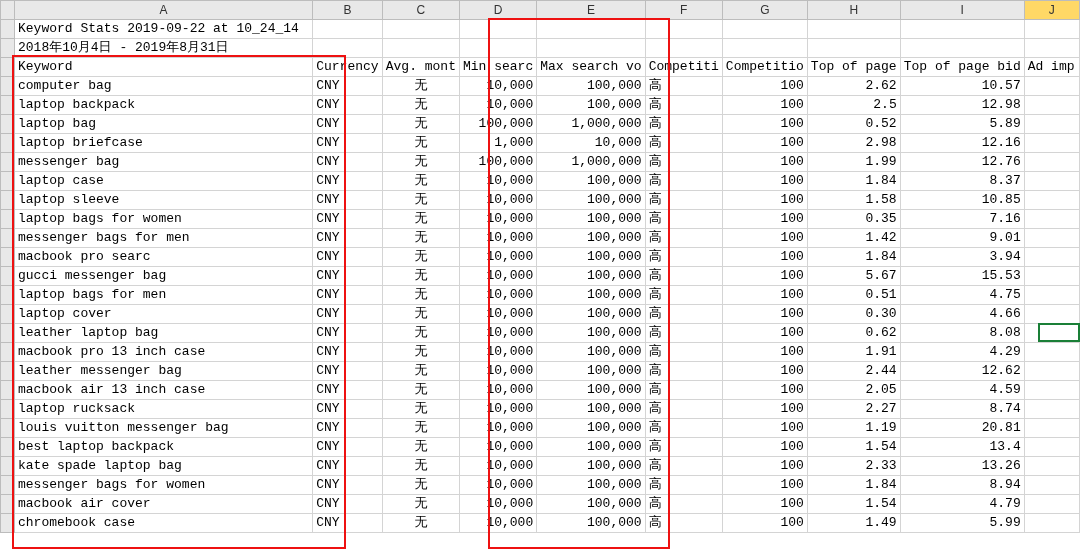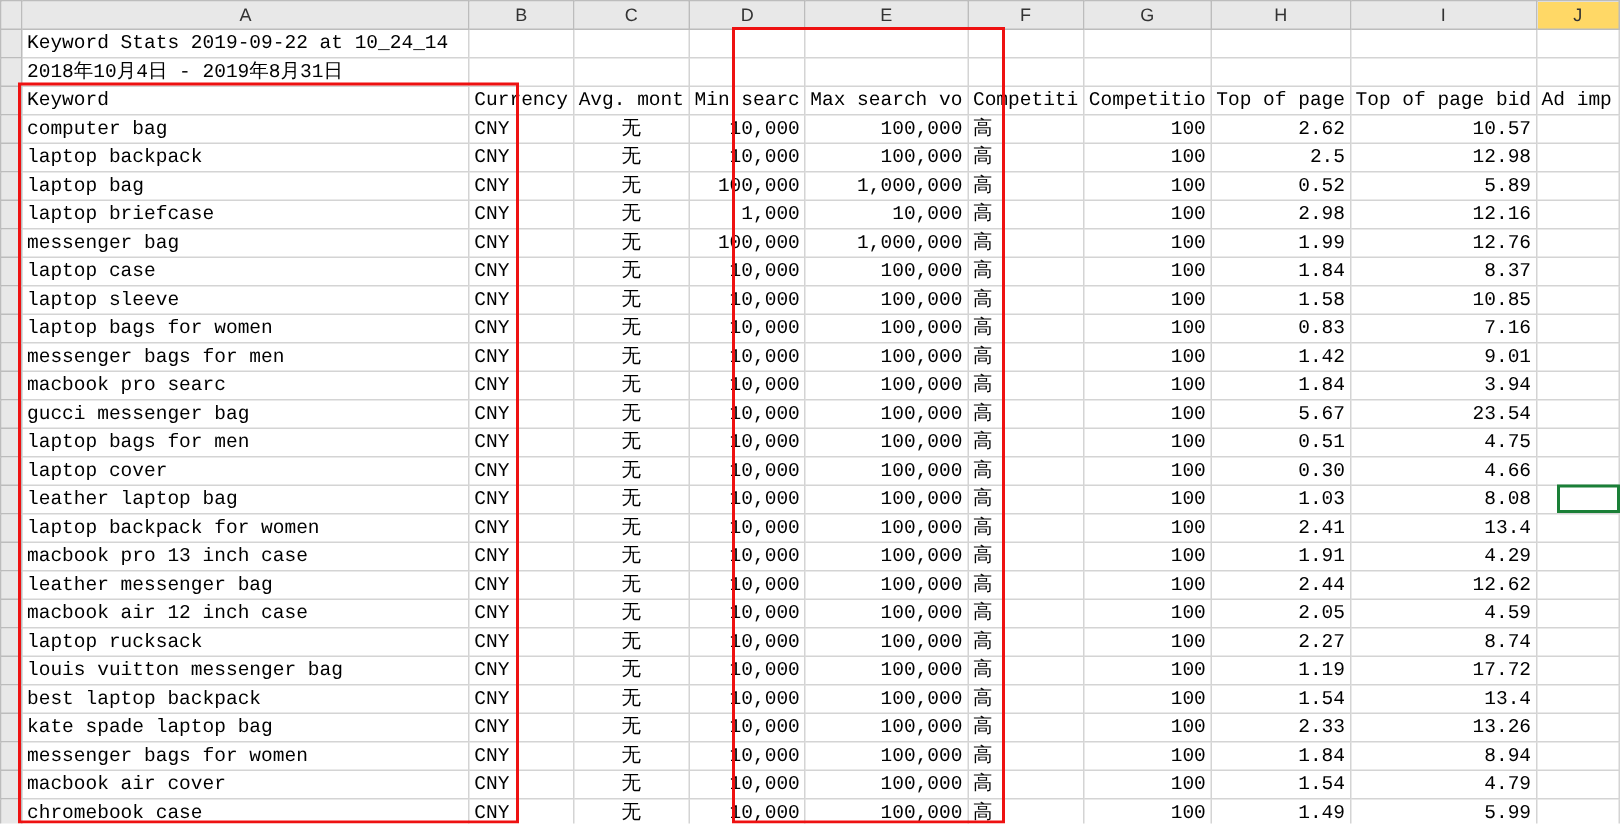--- a/index.html
+++ b/index.html
@@ -244,21 +244,21 @@
         </tr>
         <tr>
           <th class="rowhead"></th>
           <td class="txt">laptop bags for women</td>
           <td class="txt">CNY</td>
           <td class="ctr">无</td>
           <td class="num">10,000</td>
           <td class="num">100,000</td>
           <td class="txt">高</td>
           <td class="num">100</td>
-          <td class="num">0.83</td>
+          <td class="num">0.35</td>
           <td class="num">7.16</td>
           <td class="num"></td>
         </tr>
         <tr>
           <th class="rowhead"></th>
           <td class="txt">messenger bags for men</td>
           <td class="txt">CNY</td>
           <td class="ctr">无</td>
           <td class="num">10,000</td>
           <td class="num">100,000</td>
@@ -284,21 +284,21 @@
         <tr>
           <th class="rowhead"></th>
           <td class="txt">gucci messenger bag</td>
           <td class="txt">CNY</td>
           <td class="ctr">无</td>
           <td class="num">10,000</td>
           <td class="num">100,000</td>
           <td class="txt">高</td>
           <td class="num">100</td>
           <td class="num">5.67</td>
-          <td class="num">23.54</td>
+          <td class="num">15.53</td>
           <td class="num"></td>
         </tr>
         <tr>
           <th class="rowhead"></th>
           <td class="txt">laptop bags for men</td>
           <td class="txt">CNY</td>
           <td class="ctr">无</td>
           <td class="num">10,000</td>
           <td class="num">100,000</td>
           <td class="txt">高</td>
@@ -322,35 +322,22 @@
         </tr>
         <tr>
           <th class="rowhead"></th>
           <td class="txt">leather laptop bag</td>
           <td class="txt">CNY</td>
           <td class="ctr">无</td>
           <td class="num">10,000</td>
           <td class="num">100,000</td>
           <td class="txt">高</td>
           <td class="num">100</td>
-          <td class="num">1.03</td>
+          <td class="num">0.62</td>
           <td class="num">8.08</td>
-          <td class="num"></td>
-        </tr>
-        <tr>
-          <th class="rowhead"></th>
-          <td class="txt">laptop backpack for women</td>
-          <td class="txt">CNY</td>
-          <td class="ctr">无</td>
-          <td class="num">10,000</td>
-          <td class="num">100,000</td>
-          <td class="txt">高</td>
-          <td class="num">100</td>
-          <td class="num">2.41</td>
-          <td class="num">13.4</td>
           <td class="num"></td>
         </tr>
         <tr>
           <th class="rowhead"></th>
           <td class="txt">macbook pro 13 inch case</td>
           <td class="txt">CNY</td>
           <td class="ctr">无</td>
           <td class="num">10,000</td>
           <td class="num">100,000</td>
           <td class="txt">高</td>
@@ -367,21 +354,21 @@
           <td class="num">10,000</td>
           <td class="num">100,000</td>
           <td class="txt">高</td>
           <td class="num">100</td>
           <td class="num">2.44</td>
           <td class="num">12.62</td>
           <td class="num"></td>
         </tr>
         <tr>
           <th class="rowhead"></th>
-          <td class="txt">macbook air 12 inch case</td>
+          <td class="txt">macbook air 13 inch case</td>
           <td class="txt">CNY</td>
           <td class="ctr">无</td>
           <td class="num">10,000</td>
           <td class="num">100,000</td>
           <td class="txt">高</td>
           <td class="num">100</td>
           <td class="num">2.05</td>
           <td class="num">4.59</td>
           <td class="num"></td>
         </tr>
@@ -401,21 +388,21 @@
         <tr>
           <th class="rowhead"></th>
           <td class="txt">louis vuitton messenger bag</td>
           <td class="txt">CNY</td>
           <td class="ctr">无</td>
           <td class="num">10,000</td>
           <td class="num">100,000</td>
           <td class="txt">高</td>
           <td class="num">100</td>
           <td class="num">1.19</td>
-          <td class="num">17.72</td>
+          <td class="num">20.81</td>
           <td class="num"></td>
         </tr>
         <tr>
           <th class="rowhead"></th>
           <td class="txt">best laptop backpack</td>
           <td class="txt">CNY</td>
           <td class="ctr">无</td>
           <td class="num">10,000</td>
           <td class="num">100,000</td>
           <td class="txt">高</td>

